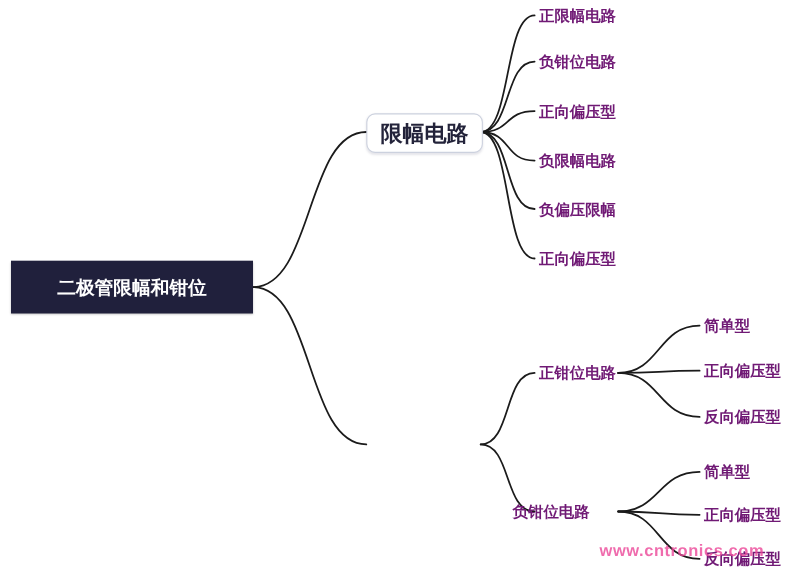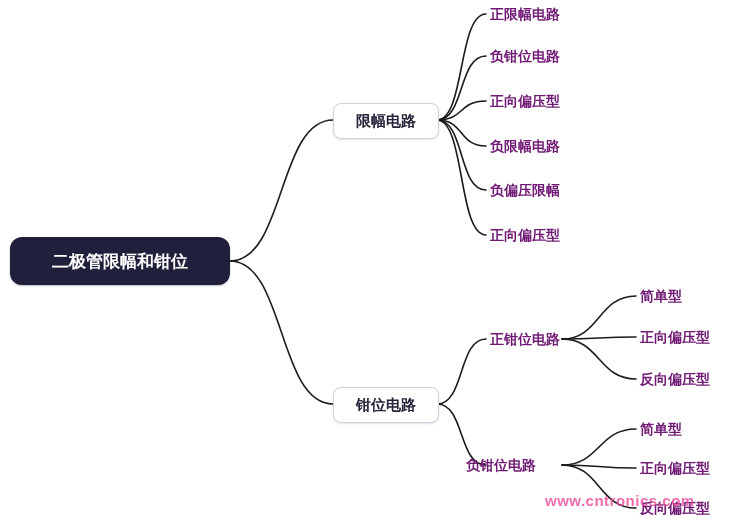--- a/index.html
+++ b/index.html
@@ -8,29 +8,29 @@
     background:#ffffff;
     font-family:"Liberation Sans", sans-serif;
     position:relative;
     overflow:hidden;
   }
   .canvas{position:absolute;left:0;top:0;width:729px;height:526px;}
   svg.links{position:absolute;left:0;top:0;pointer-events:none;}
   .node{position:absolute;white-space:nowrap;}
   .root-node{
     left:10px;top:237px;width:220px;height:48px;
-    background:#20203c;border-radius:12px;
+    background:#20203c;border-radius:0;
     color:#ffffff;font-size:17px;font-weight:bold;
     display:flex;align-items:center;justify-content:center;
     box-shadow:0 1px 2px rgba(0,0,0,.25);
   }
   .branch-box{
     width:104px;height:34px;
     background:#ffffff;border:1px solid #ccd1de;border-radius:8px;
-    color:#23233a;font-size:15px;font-weight:bold;
+    color:#23233a;font-size:20px;font-weight:bold;
     display:flex;align-items:center;justify-content:center;
     box-shadow:0 1px 2px rgba(40,40,80,.12);
   }
   .leaf{
     color:#701a75;font-size:14px;font-weight:bold;line-height:18px;
   }
   .watermark{
     position:absolute;left:545px;top:492px;
     color:#ec4899;font-size:15px;font-weight:bold;opacity:.8;
     letter-spacing:.5px;
@@ -63,21 +63,20 @@
 
       <path d="M562 465 C600 465, 598 429, 636 429"></path>
       <path d="M562 465 C600 465, 598 468, 636 468"></path>
       <path d="M562 465 C600 465, 598 508, 636 508"></path>
     </g>
   </svg>
 
   <div class="node root-node">二极管限幅和钳位</div>
 
   <div class="node branch-box" style="left:333px;top:103px">限幅电路</div>
-  <div class="node branch-box" style="left:333px;top:387px">钳位电路</div>
 
   <div class="node leaf" style="left:490px;top:5px">正限幅电路</div>
   <div class="node leaf" style="left:490px;top:47px">负钳位电路</div>
   <div class="node leaf" style="left:490px;top:92px">正向偏压型</div>
   <div class="node leaf" style="left:490px;top:137px">负限幅电路</div>
   <div class="node leaf" style="left:490px;top:181px">负偏压限幅</div>
   <div class="node leaf" style="left:490px;top:226px">正向偏压型</div>
 
   <div class="node leaf" style="left:490px;top:330px">正钳位电路</div>
   <div class="node leaf" style="left:466px;top:456px">负钳位电路</div>

